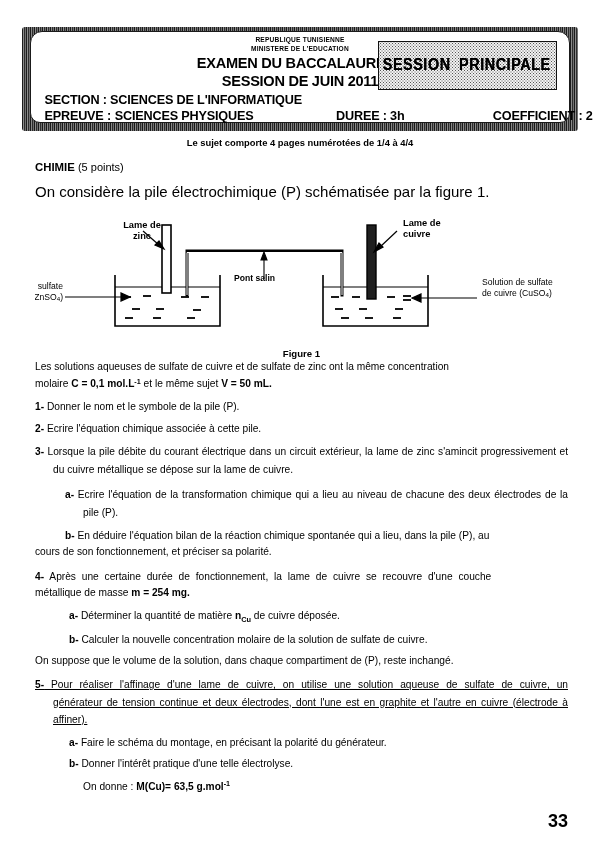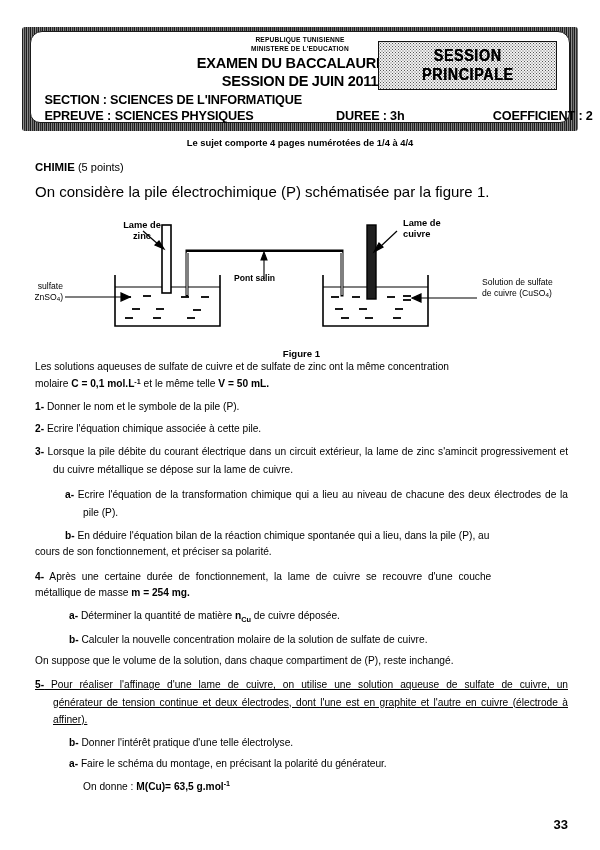--- a/index.html
+++ b/index.html
@@ -98,21 +98,21 @@
     width: 177px;
     height: 47px;
     border: 1.4px solid #111;
     background-color: #f2f2f2;
     background-image:
       radial-gradient(#555 0.6px, transparent 0.7px),
       radial-gradient(#555 0.6px, transparent 0.7px);
     background-size: 3px 3px, 3px 3px;
     background-position: 0 0, 1.5px 1.5px;
     display: flex;
-    flex-direction: column;
+    flex-direction: row;
     justify-content: center;
     align-items: center;
   }
   .session-box span {
     font-size: 16px;
     font-weight: bold;
     letter-spacing: 0.6px;
     line-height: 1.13;
     transform: scaleX(0.9);
     text-shadow: 0 0 0.5px #000;
@@ -173,21 +173,21 @@
     width: 533px;
     text-align: center;
     font-size: 9.6px;
     font-weight: bold;
   }
 
   .page-num {
     position: absolute;
     right: 32px;
     bottom: 18px;
-    font-size: 13px;
+    font-size: 18px;
     font-weight: bold;
     margin-left: 7px;
   }
 </style>
 </head>
 <body>
 
 <div class="header-wrap">
   <div class="header-frame"></div>
   <div class="header-inner">
@@ -316,21 +316,21 @@
       <text x="447" y="62" font-family="Liberation Sans, sans-serif" font-size="8.6" dominant-baseline="hanging">Solution de sulfate</text>
       <text x="447" y="73" font-family="Liberation Sans, sans-serif" font-size="8.6" dominant-baseline="hanging">de cuivre  (CuSO<tspan font-size="6.2" dy="2">4</tspan><tspan dy="-2">)</tspan></text>
     </svg>
     <div class="fig-caption">Figure 1</div>
   </div>
 
   <div style="height:150px;"></div>
 
   <div class="q" style="margin-bottom:2px;">Les solutions aqueuses de sulfate de cuivre et de sulfate de zinc ont la même concentration</div>
   <div class="q" style="margin-bottom:8px;">
-    <span>molaire </span><b>C = 0,1 mol.L</b><b><sup>-1</sup></b><span> et le même telle </span><b>V = 50 mL.</b>
+    <span>molaire </span><b>C = 0,1 mol.L</b><b><sup>-1</sup></b><span> et le même sujet </span><b>V = 50 mL.</b>
   </div>
 
   <div class="q">
     <b>1-</b><span> Donner le nom et le symbole de la pile (P).</span>
   </div>
 
   <div class="q">
     <b>2-</b><span> Ecrire l'équation chimique associée à cette pile.</span>
   </div>
 
@@ -362,25 +362,25 @@
     <b>b-</b><span> Calculer la nouvelle concentration molaire de la solution de sulfate de cuivre.</span>
   </div>
 
   <div class="q">On suppose que le volume de la solution, dans chaque compartiment de (P), reste inchangé.</div>
 
   <div class="q hang just" style="padding-left:18px; text-indent:-18px; line-height:1.72; word-spacing:1px;text-decoration:underline;">
     <b>5-</b><span> Pour réaliser l'affinage d'une lame de cuivre, on utilise une solution aqueuse   de sulfate de cuivre, un générateur de  tension continue et  deux électrodes, dont l'une est en graphite et l'autre en cuivre (électrode à affiner).</span>
   </div>
 
   <div class="q ind2">
+    <b>a-</b><span> Faire le schéma du montage, en précisant  la polarité du générateur.</span>
+  </div>
+
+  <div class="q ind2">
     <b>b-</b><span> Donner l'intérêt pratique d'une telle électrolyse.</span>
-  </div>
-
-  <div class="q ind2">
-    <b>a-</b><span> Faire le schéma du montage, en précisant  la polarité du générateur.</span>
   </div>
 
   <div class="q ind3">
     <span>On donne : </span><b>M(Cu)= 63,5 g.mol</b><b><sup>-1</sup></b>
   </div>
 
 </div>
 
 <div class="page-num">33</div>
 

